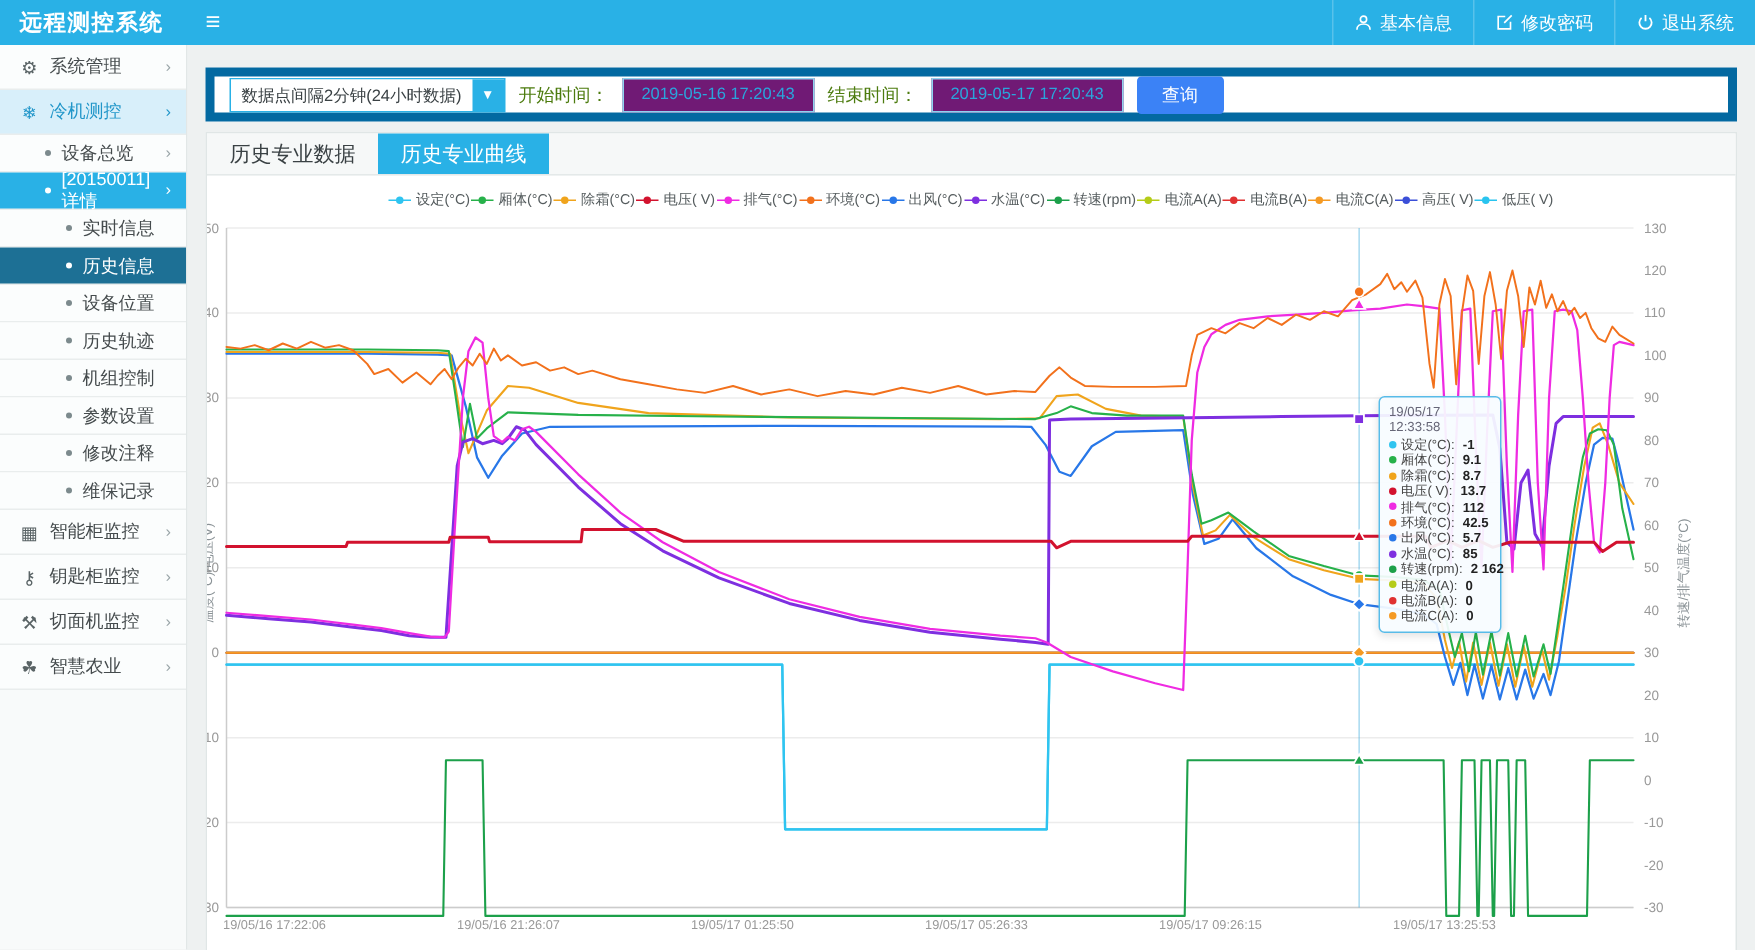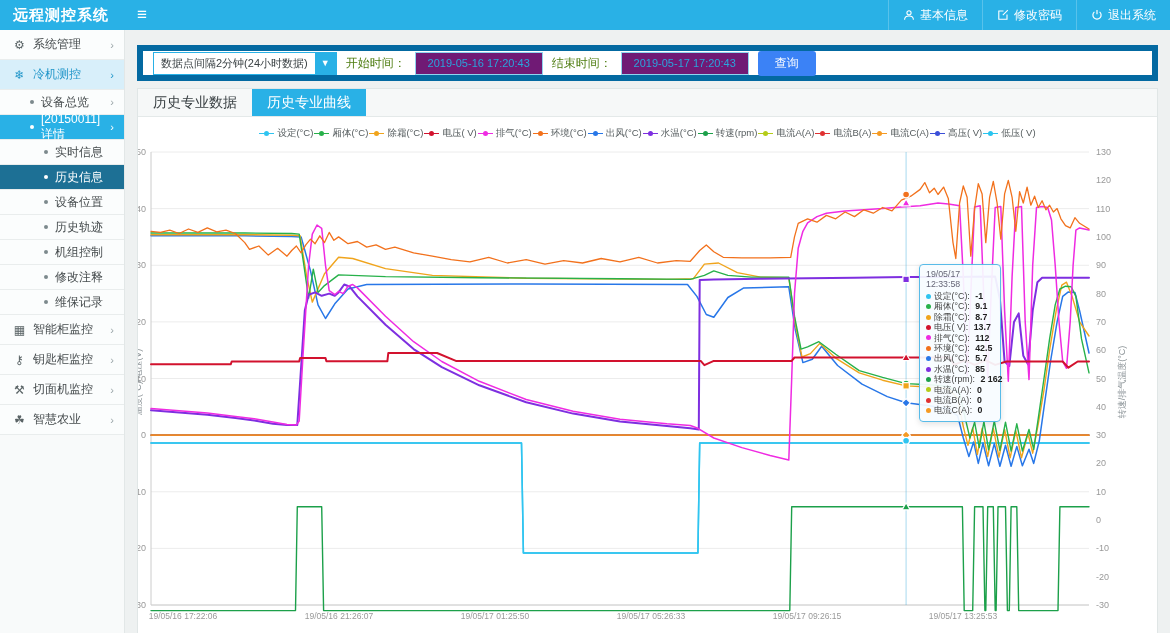--- a/index.html
+++ b/index.html
@@ -132,20 +132,24 @@
       <span class="blt"></span>
       <span>设备位置</span>
     </div>
     <div class="side-item lvl3">
       <span class="blt"></span>
       <span>历史轨迹</span>
     </div>
     <div class="side-item lvl3">
       <span class="blt"></span>
       <span>机组控制</span>
+    </div>
+    <div class="side-item lvl3">
+      <span class="blt"></span>
+      <span>参数设置</span>
     </div>
     <div class="side-item lvl3">
       <span class="blt"></span>
       <span>修改注释</span>
     </div>
     <div class="side-item lvl3">
       <span class="blt"></span>
       <span>维保记录</span>
     </div>
     <div class="side-item lvl1">

